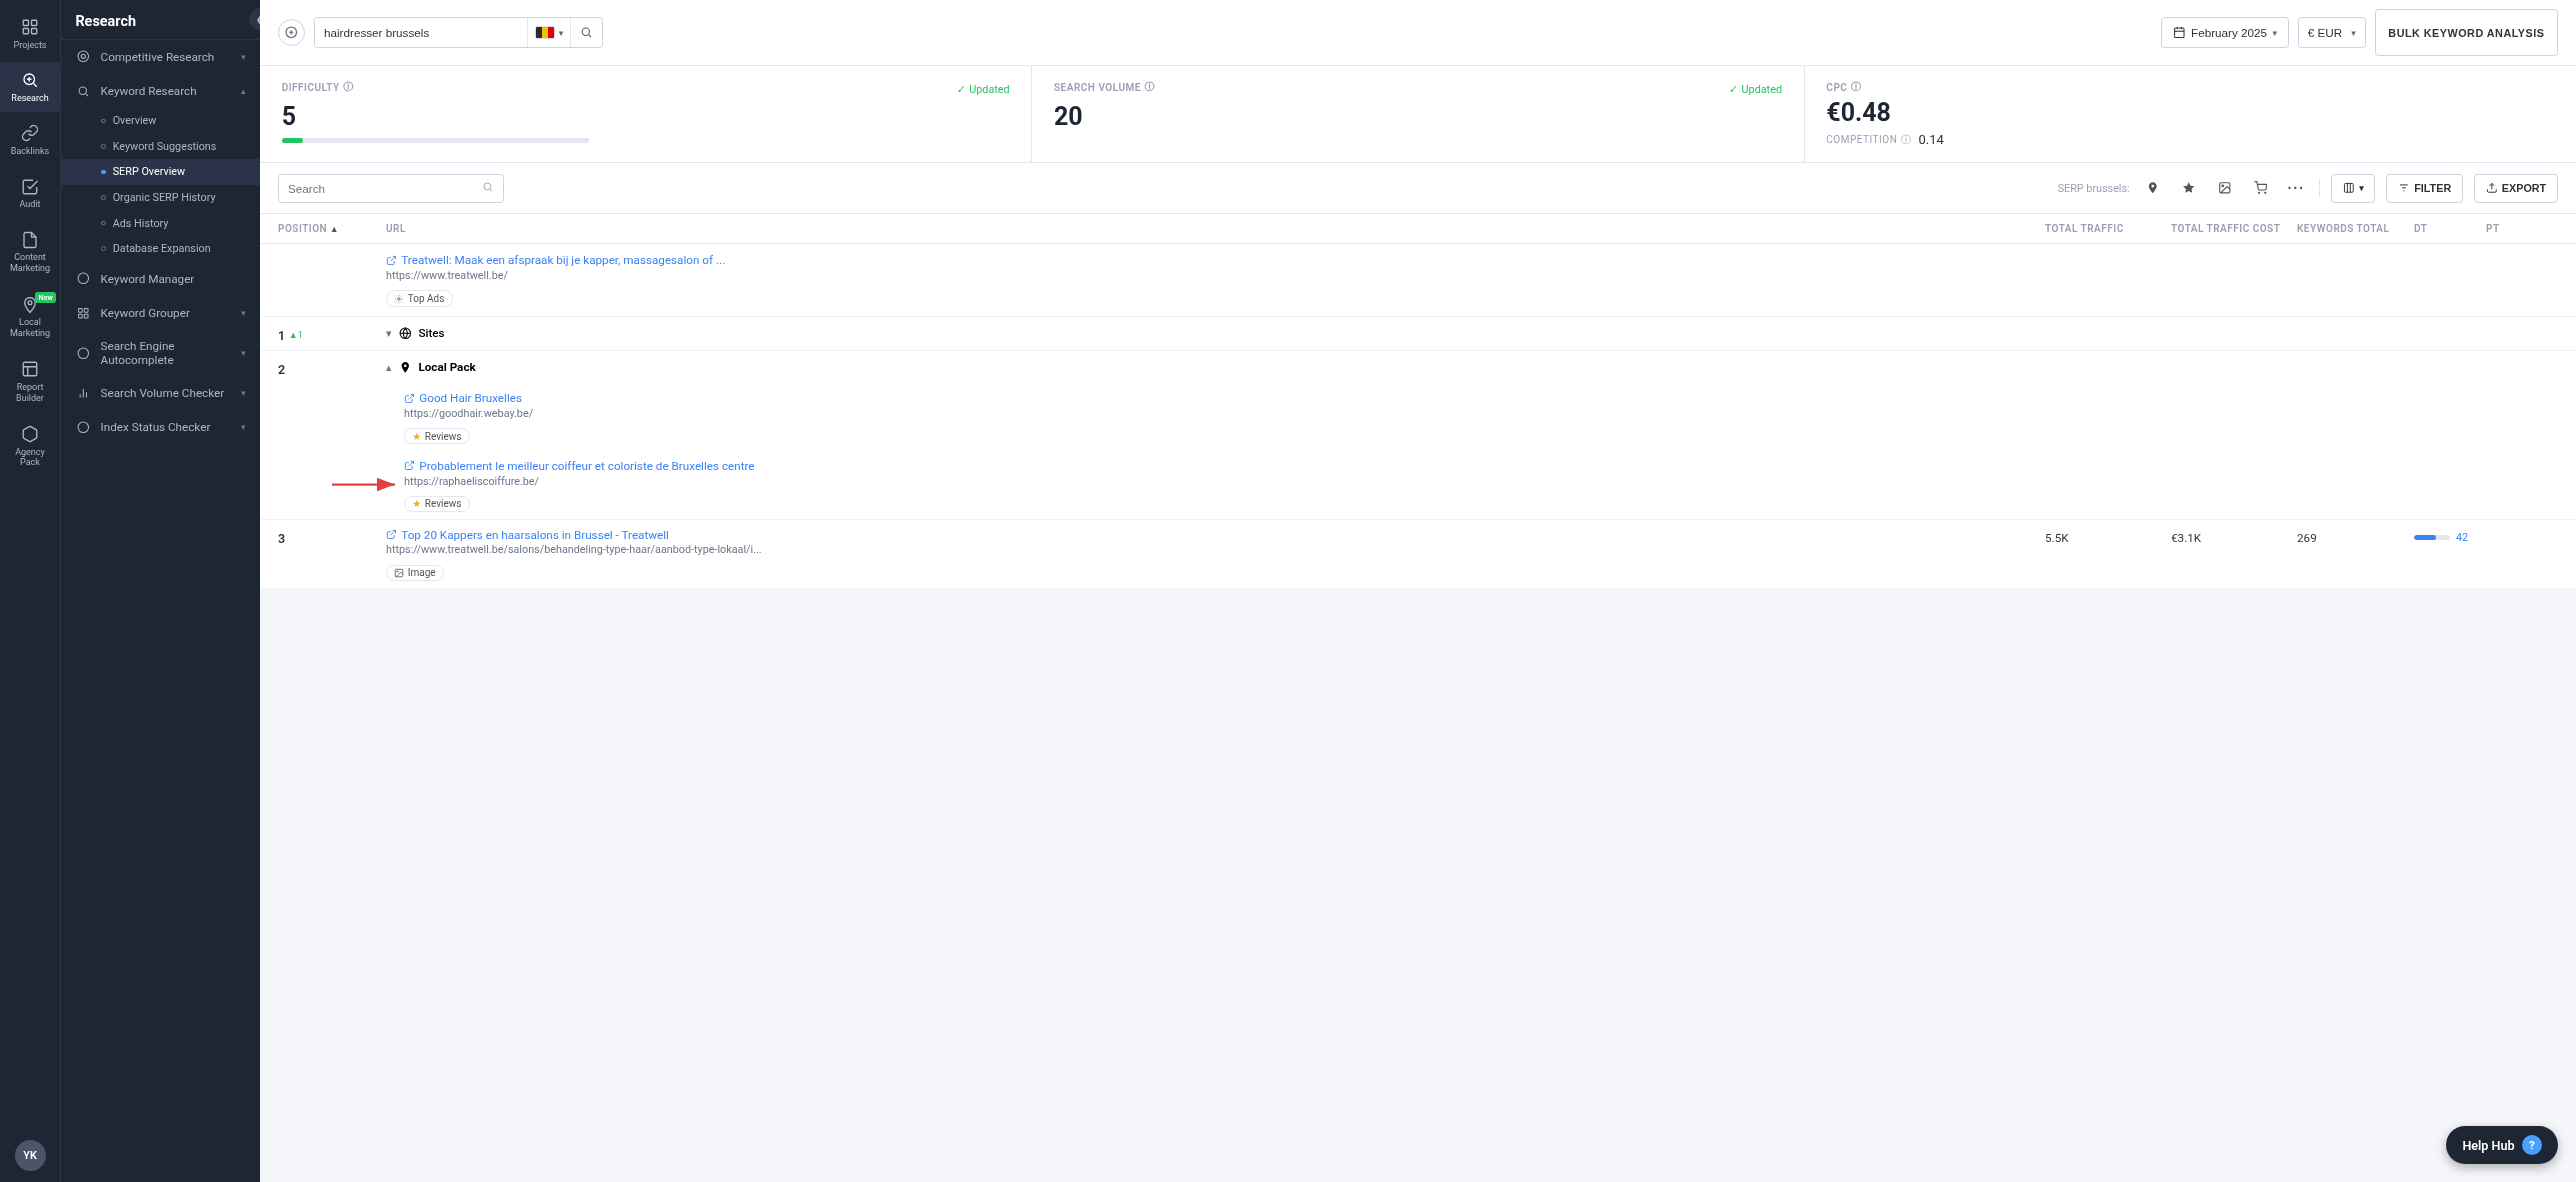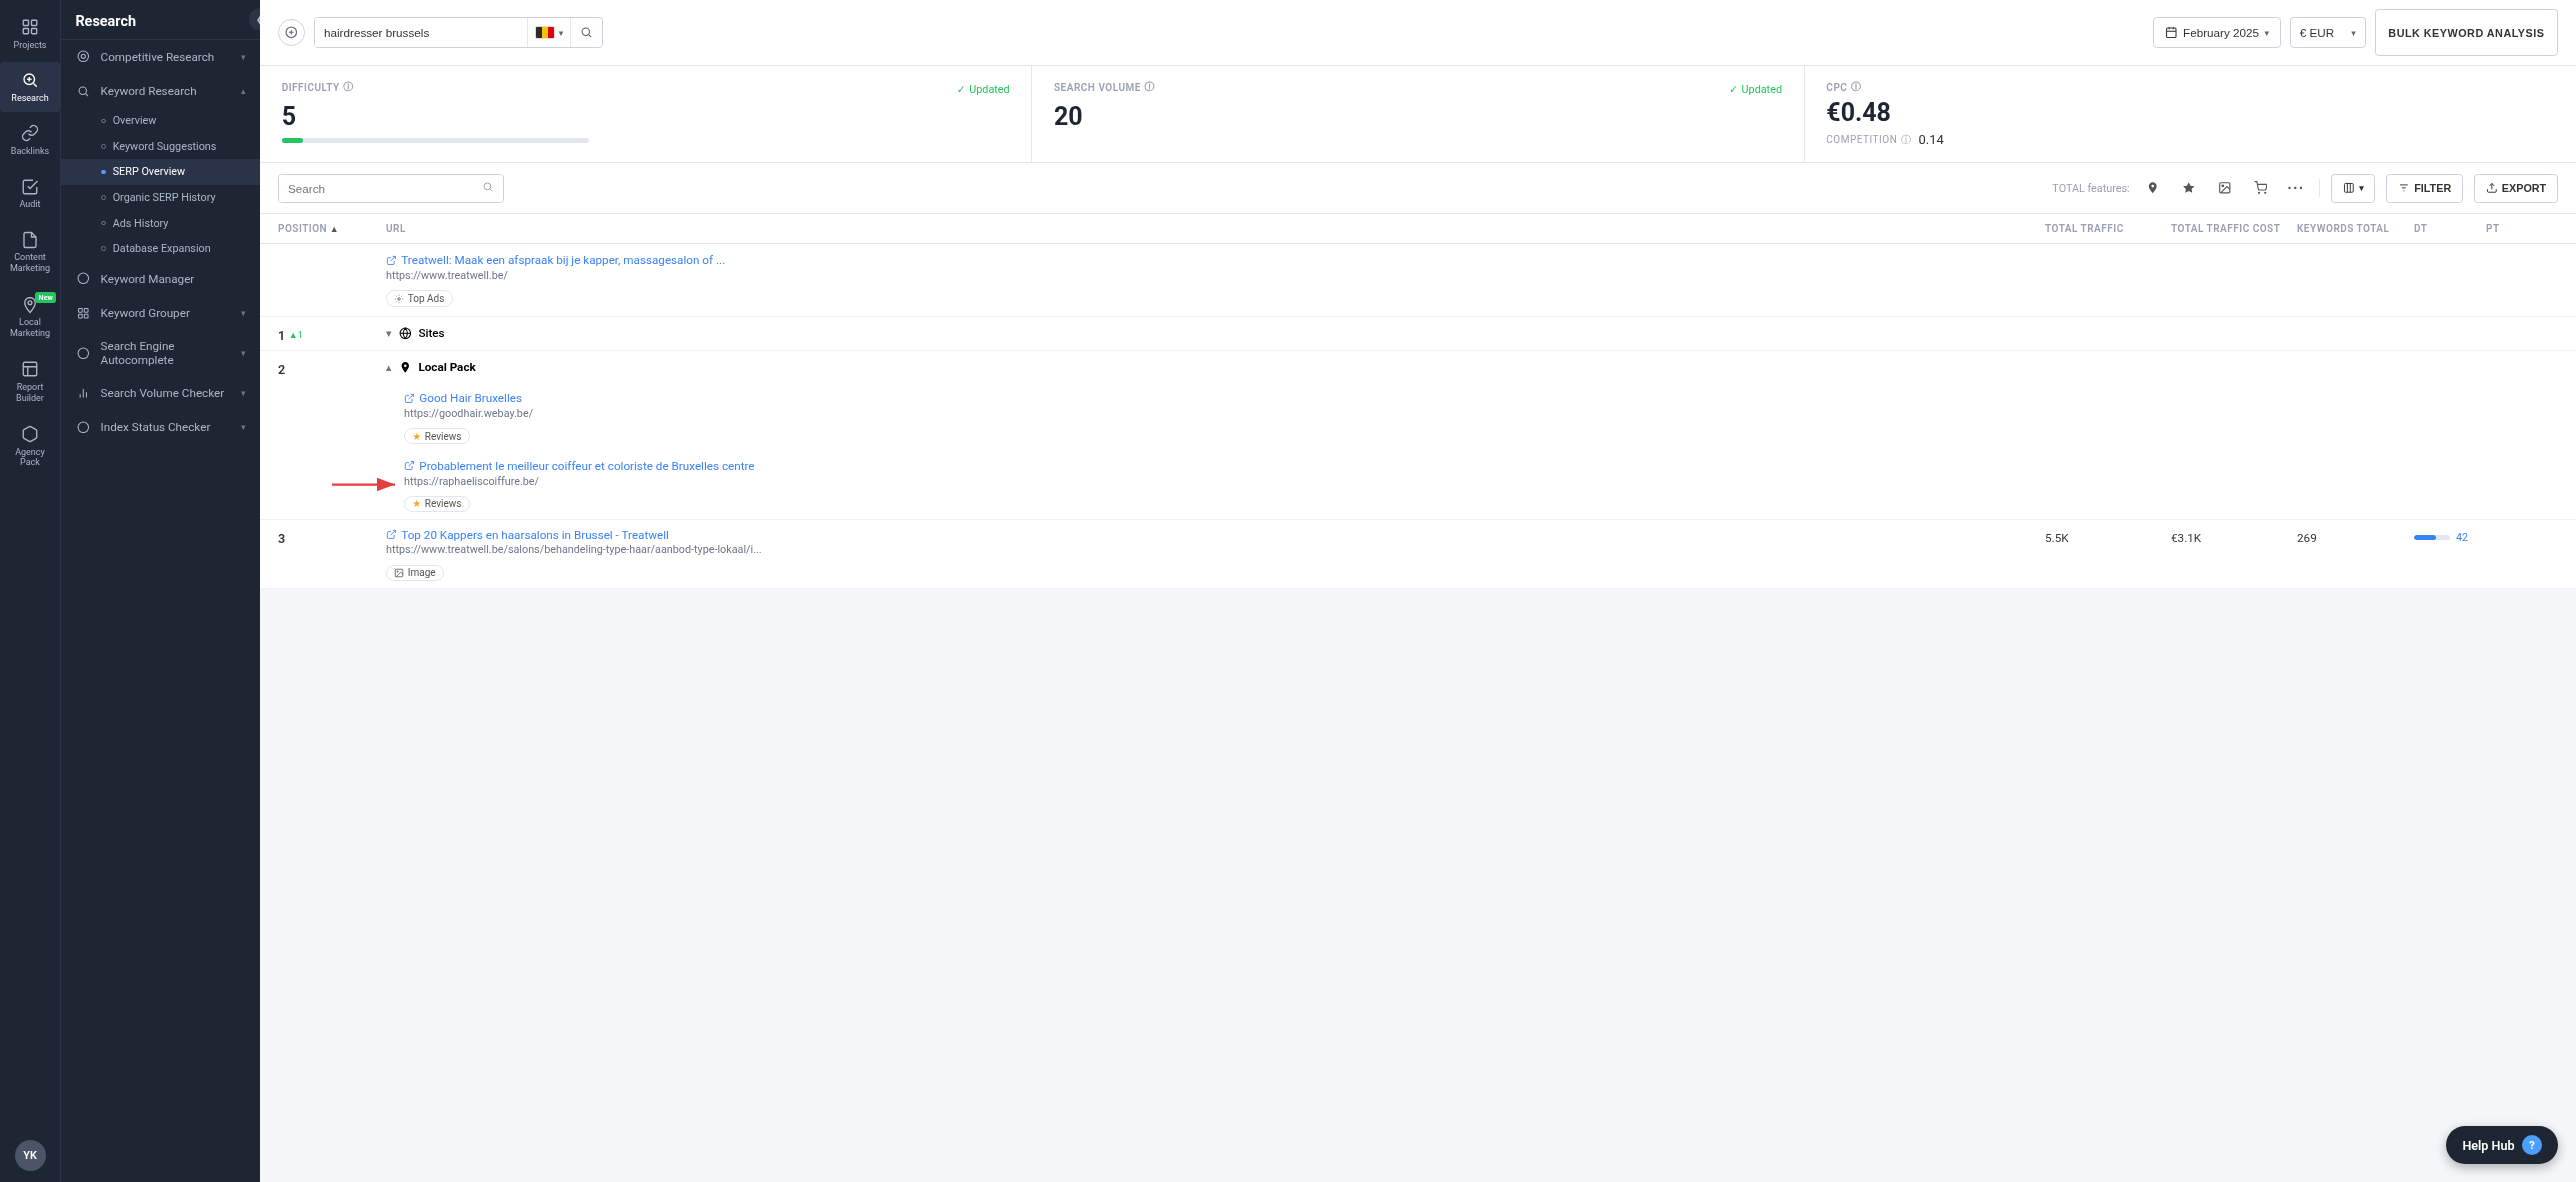--- a/index.html
+++ b/index.html
@@ -98,21 +98,21 @@
       padding: 0 9px; cursor: pointer; height: 100%; color: #555;
       display: flex; align-items: center;
     }
     .topbar-spacer { flex: 1; }
     .date-picker-btn {
       display: flex; align-items: center; gap: 5.4px; border: 0.9px solid #cdd1db;
       border-radius: 3.6px; padding: 5.4px 10.8px; cursor: pointer; background: #fff;
       font-size: 11.7px; color: #333; height: 31px;
     }
     .currency-btn {
-      display: flex; align-items: center; gap: 17px; border: 0.9px solid #cdd1db;
+      display: flex; align-items: center; gap: 9px; border: 0.9px solid #cdd1db;
       border-radius: 3.6px; padding: 5.4px 9px; cursor: pointer; background: #fff;
       font-size: 11.7px; color: #333; height: 31px;
     }
     .bulk-btn {
       border: 0.9px solid #cdd1db; border-radius: 3.6px; padding: 5.4px 12.6px;
       cursor: pointer; background: #fff; font-size: 10.8px; font-weight: 600;
       color: #333; height: 47px; letter-spacing: 0.5px;
     }
 
     
@@ -489,21 +489,21 @@
       <div class="search-filter">
         <input type="text" placeholder="Search" style="">
         <span class="s-icon">
           <svg width="11.7" height="11.7" viewBox="0 0 24 24" fill="none" stroke="currentColor" stroke-width="2">
               <circle cx="11" cy="11" r="7"></circle>
               <path d="m21 21-4.35-4.35"></path>
             </svg>
         </span>
       </div>
       <div style="flex:1;"></div>
-      <span class="serp-features-label">TOTAL features:</span>
+      <span class="serp-features-label">SERP brussels:</span>
       <button class="serp-icon-btn" title="Location">
         <svg width="13.5" height="13.5" viewBox="0 0 24 24" fill="currentColor">
             <path d="M12 2C8.13 2 5 5.13 5 9c0 5.25 7 13 7 13s7-7.75 7-13c0-3.87-3.13-7-7-7zm0 9.5c-1.38 0-2.5-1.12-2.5-2.5s1.12-2.5 2.5-2.5 2.5 1.12 2.5 2.5-1.12 2.5-2.5 2.5z"></path>
           </svg>
       </button>
       <button class="serp-icon-btn" title="Reviews">
         <svg width="13.5" height="13.5" viewBox="0 0 24 24" fill="currentColor">
             <polygon points="12 2 15.09 8.26 22 9.27 17 14.14 18.18 21.02 12 17.77 5.82 21.02 7 14.14 2 9.27 8.91 8.26 12 2"></polygon>
           </svg>
       </button>

